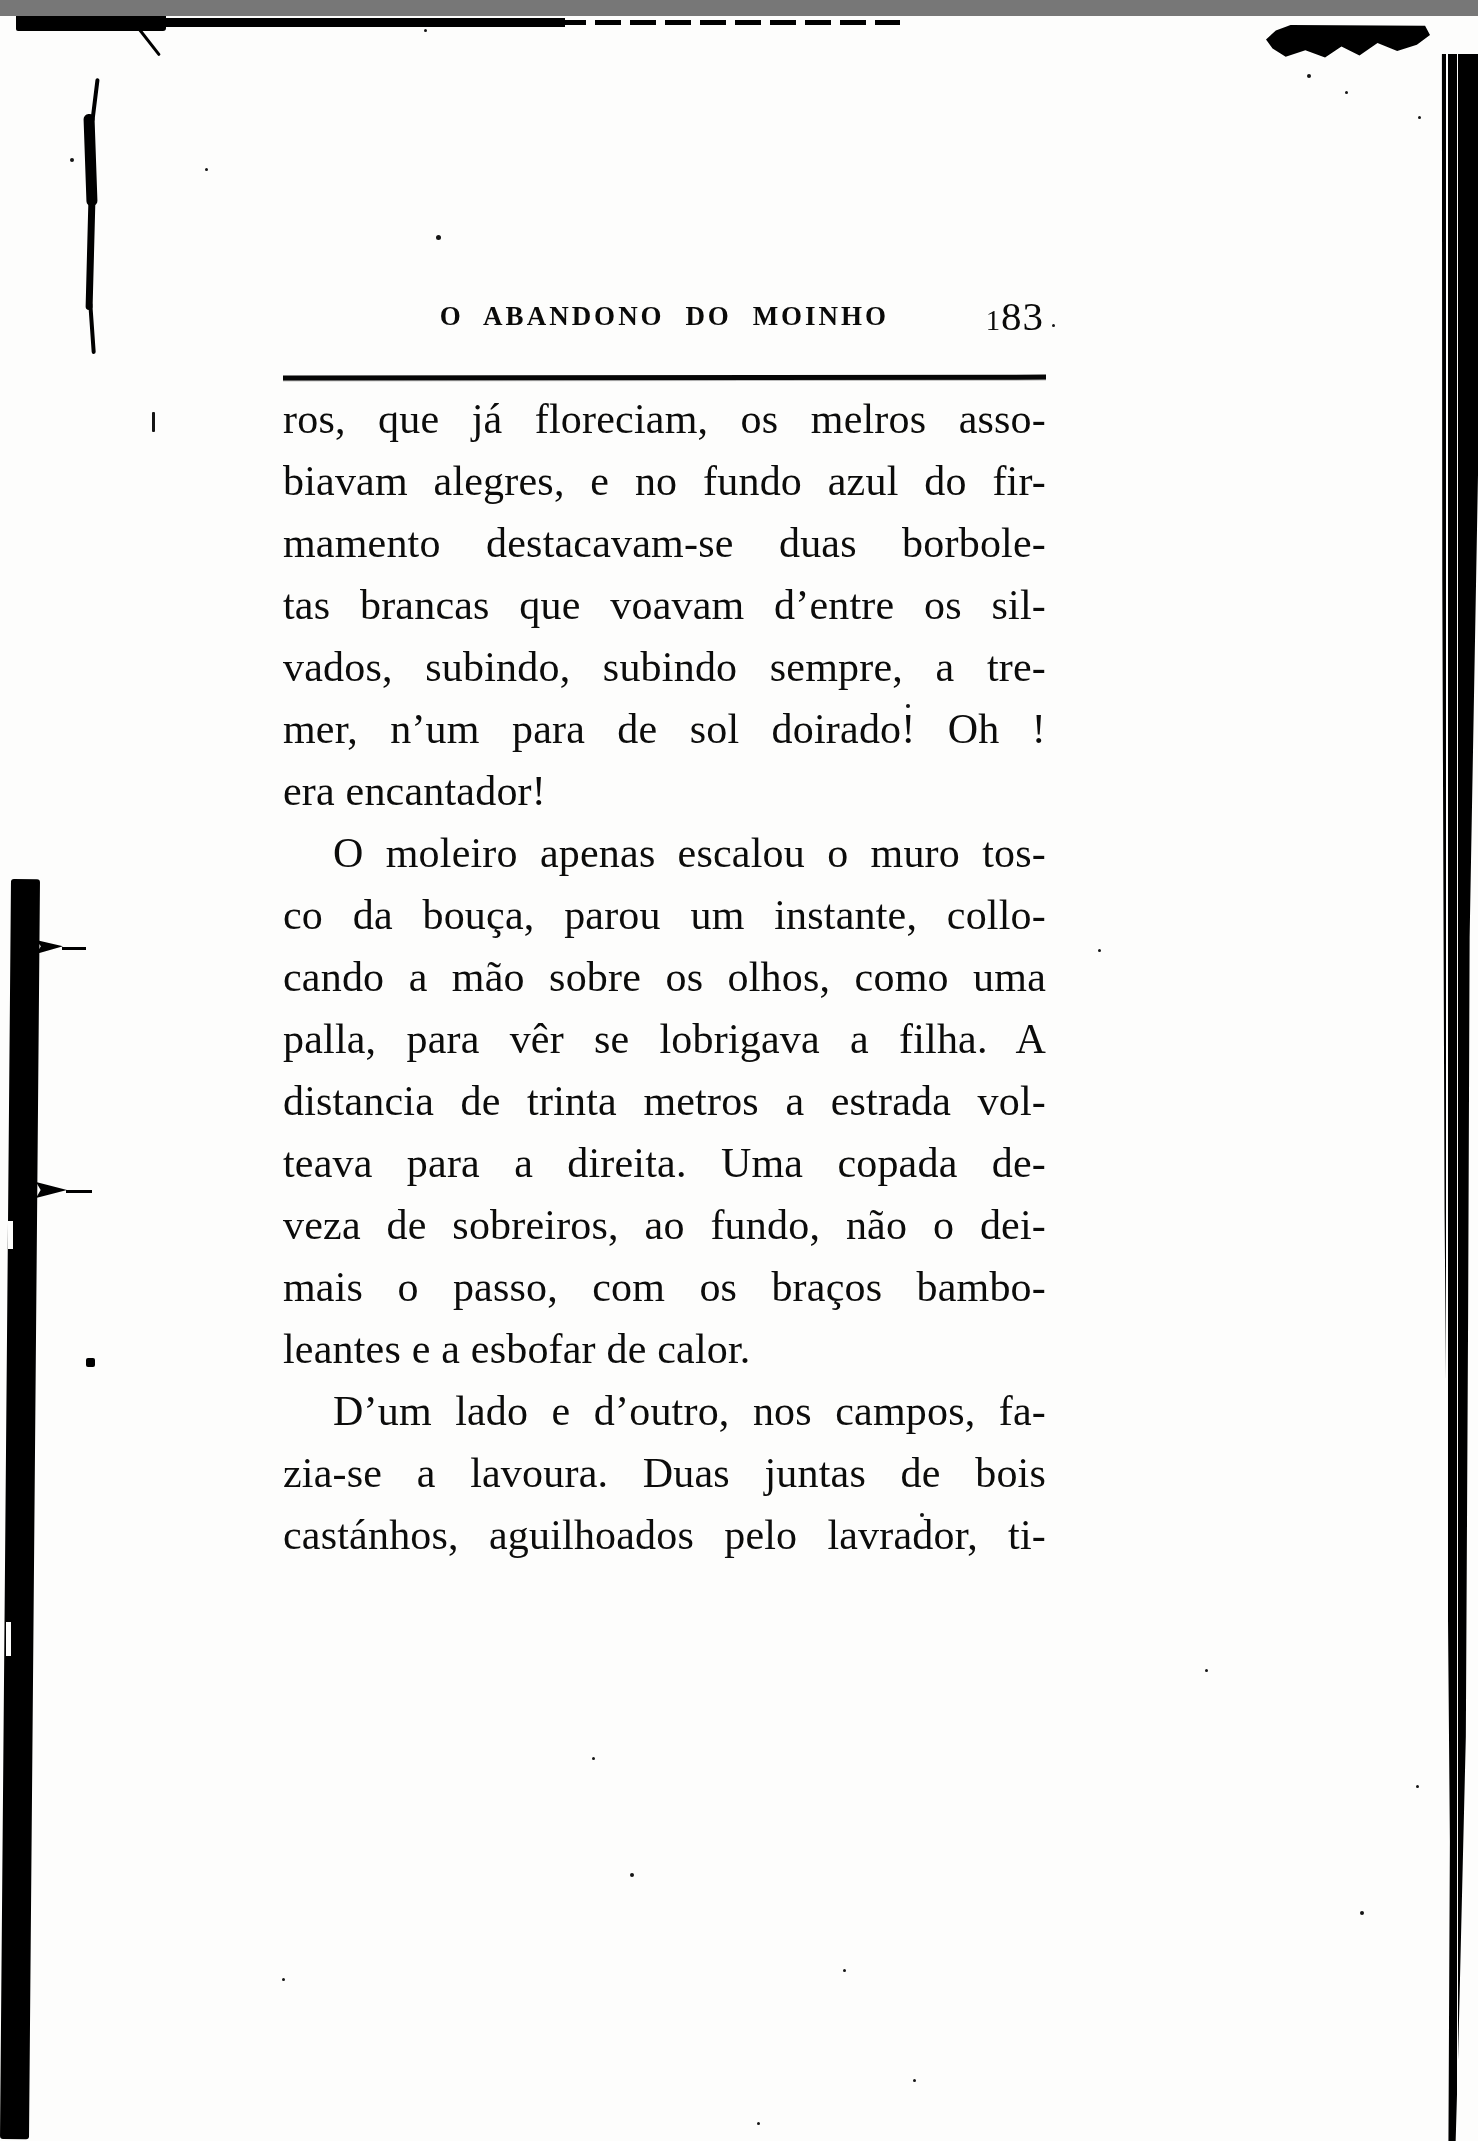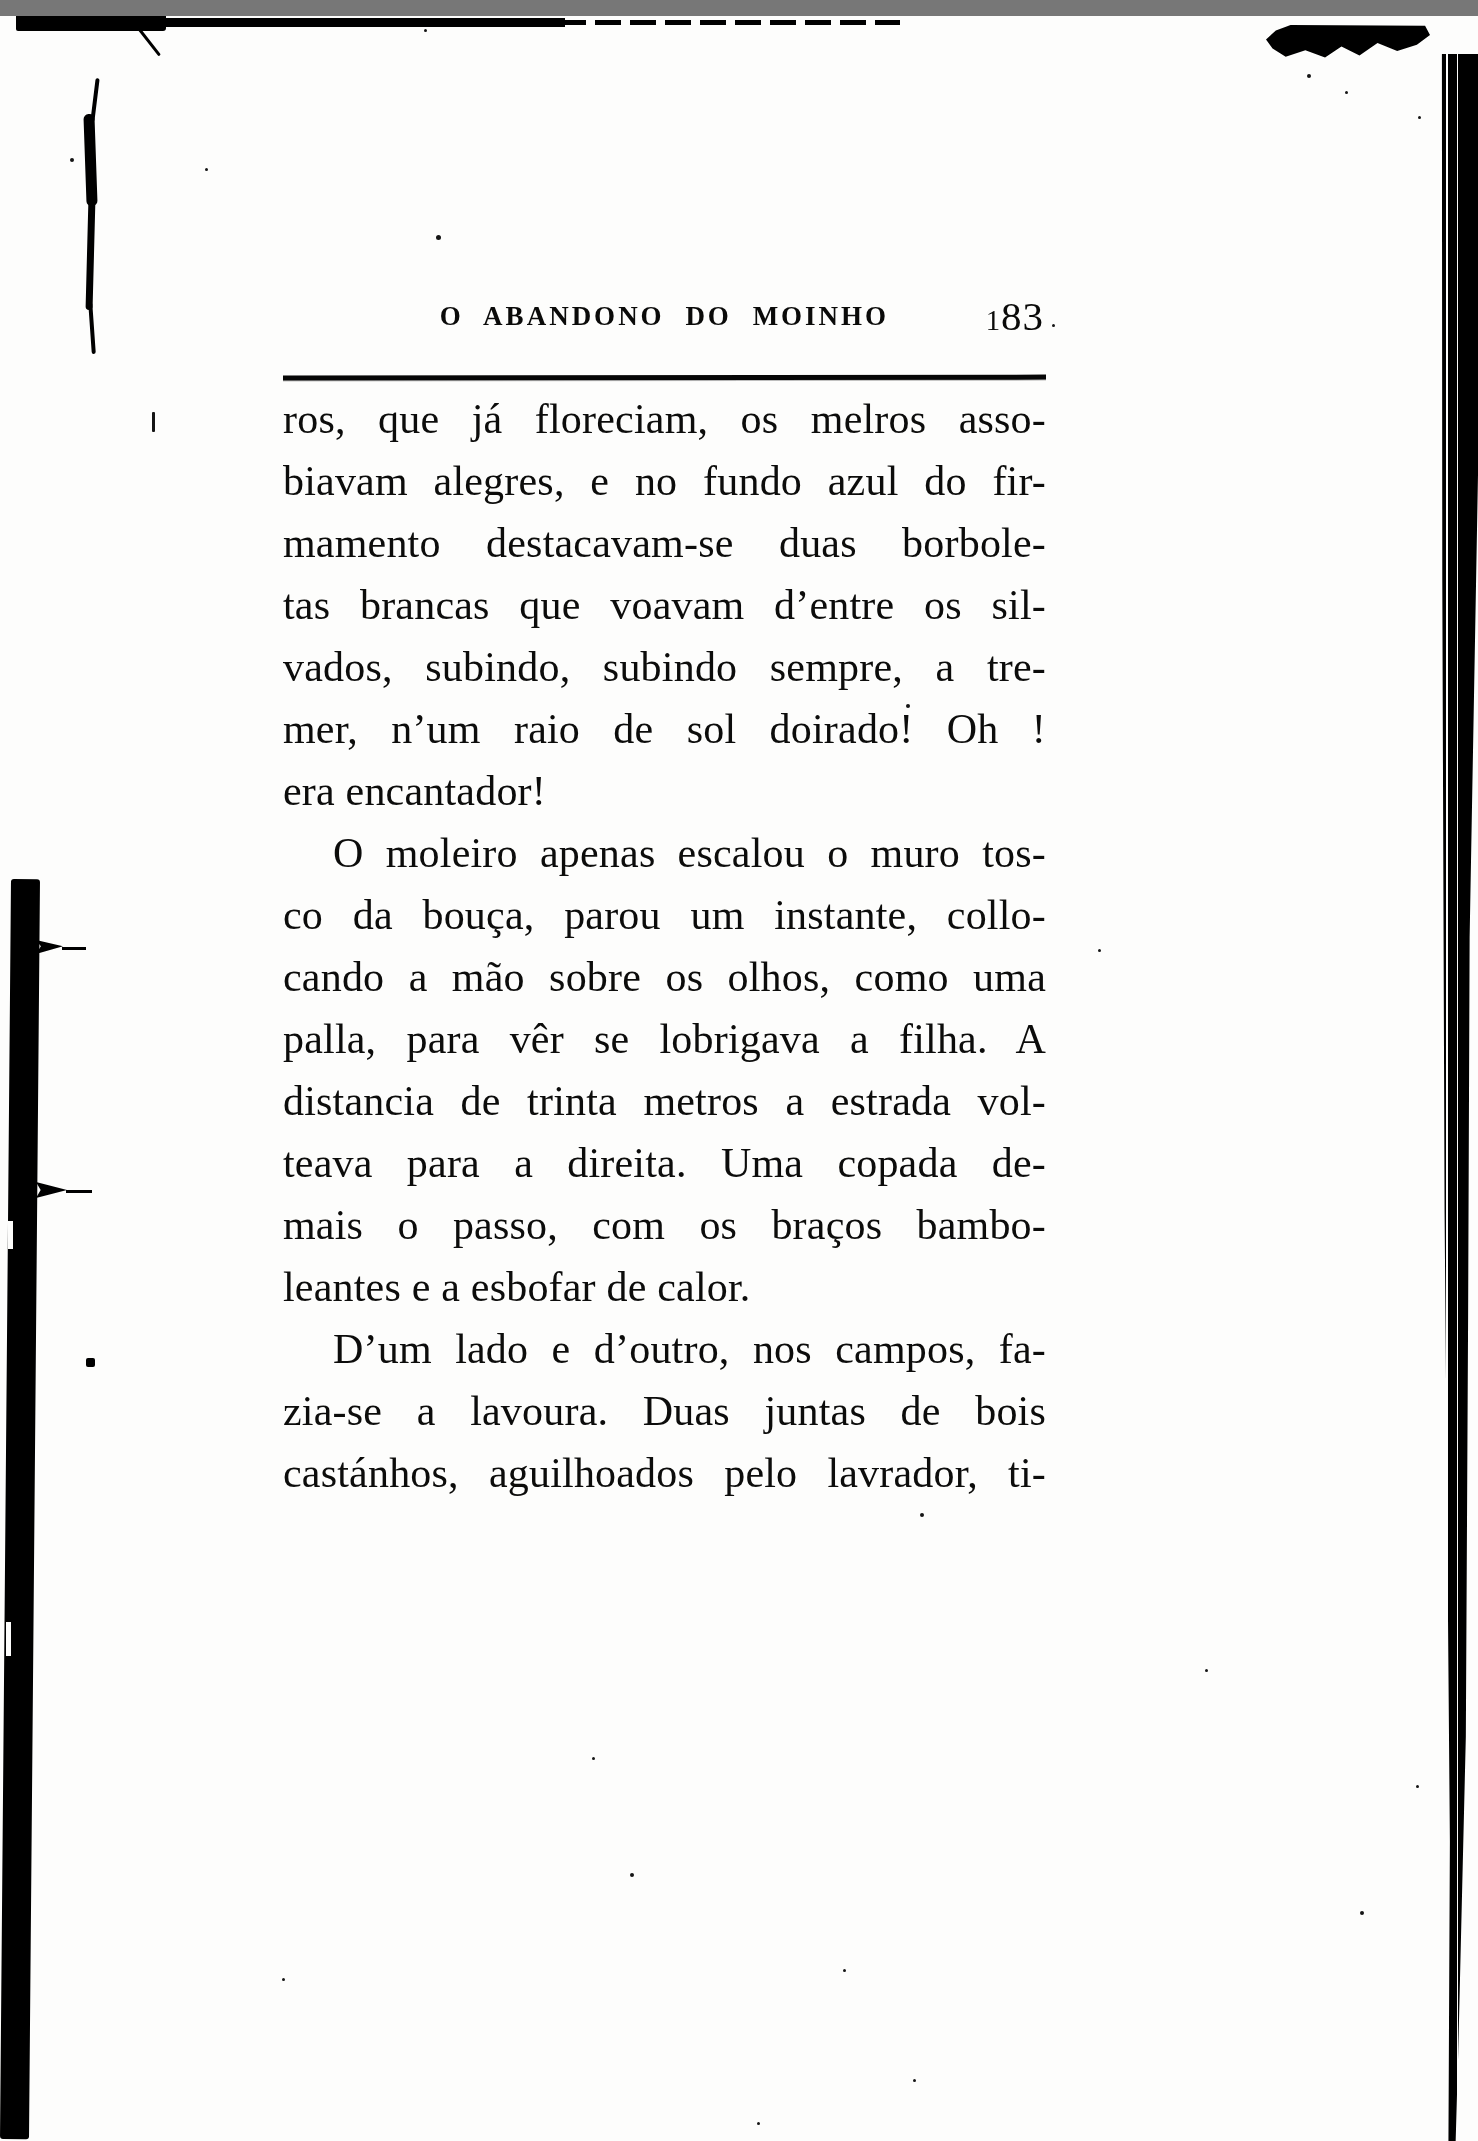--- a/index.html
+++ b/index.html
@@ -70,30 +70,31 @@
   </div>
   <div class="rule"></div>
 
   <div class="text-block">
       <div>
         <div class="line">ros, que já floreciam, os melros asso-</div>
         <div class="line">biavam alegres, e no fundo azul do fir-</div>
         <div class="line">mamento destacavam-se duas borbole-</div>
         <div class="line">tas brancas que voavam d’entre os sil-</div>
         <div class="line">vados, subindo, subindo sempre, a tre-</div>
-        <div class="line">mer, n’um raio de sol doirado! Oh !</div>
+        <div class="line">mer, n’um para de sol doirado! Oh !</div>
         <div class="line flush">era encantador!</div>
       </div>
       <div>
         <div class="line indent">O moleiro apenas escalou o muro tos-</div>
         <div class="line">co da bouça, parou um instante, collo-</div>
         <div class="line">cando a mão sobre os olhos, como uma</div>
         <div class="line">palla, para vêr se lobrigava a filha. A</div>
         <div class="line">distancia de trinta metros a estrada vol-</div>
         <div class="line">teava para a direita. Uma copada de-</div>
+        <div class="line">veza de sobreiros, ao fundo, não o dei-</div>
         <div class="line">mais o passo, com os braços bambo-</div>
         <div class="line flush">leantes e a esbofar de calor.</div>
       </div>
       <div>
         <div class="line indent">D’um lado e d’outro, nos campos, fa-</div>
         <div class="line">zia-se a lavoura. Duas juntas de bois</div>
         <div class="line">castánhos, aguilhoados pelo lavrador, ti-</div>
       </div>
     </div>
 

